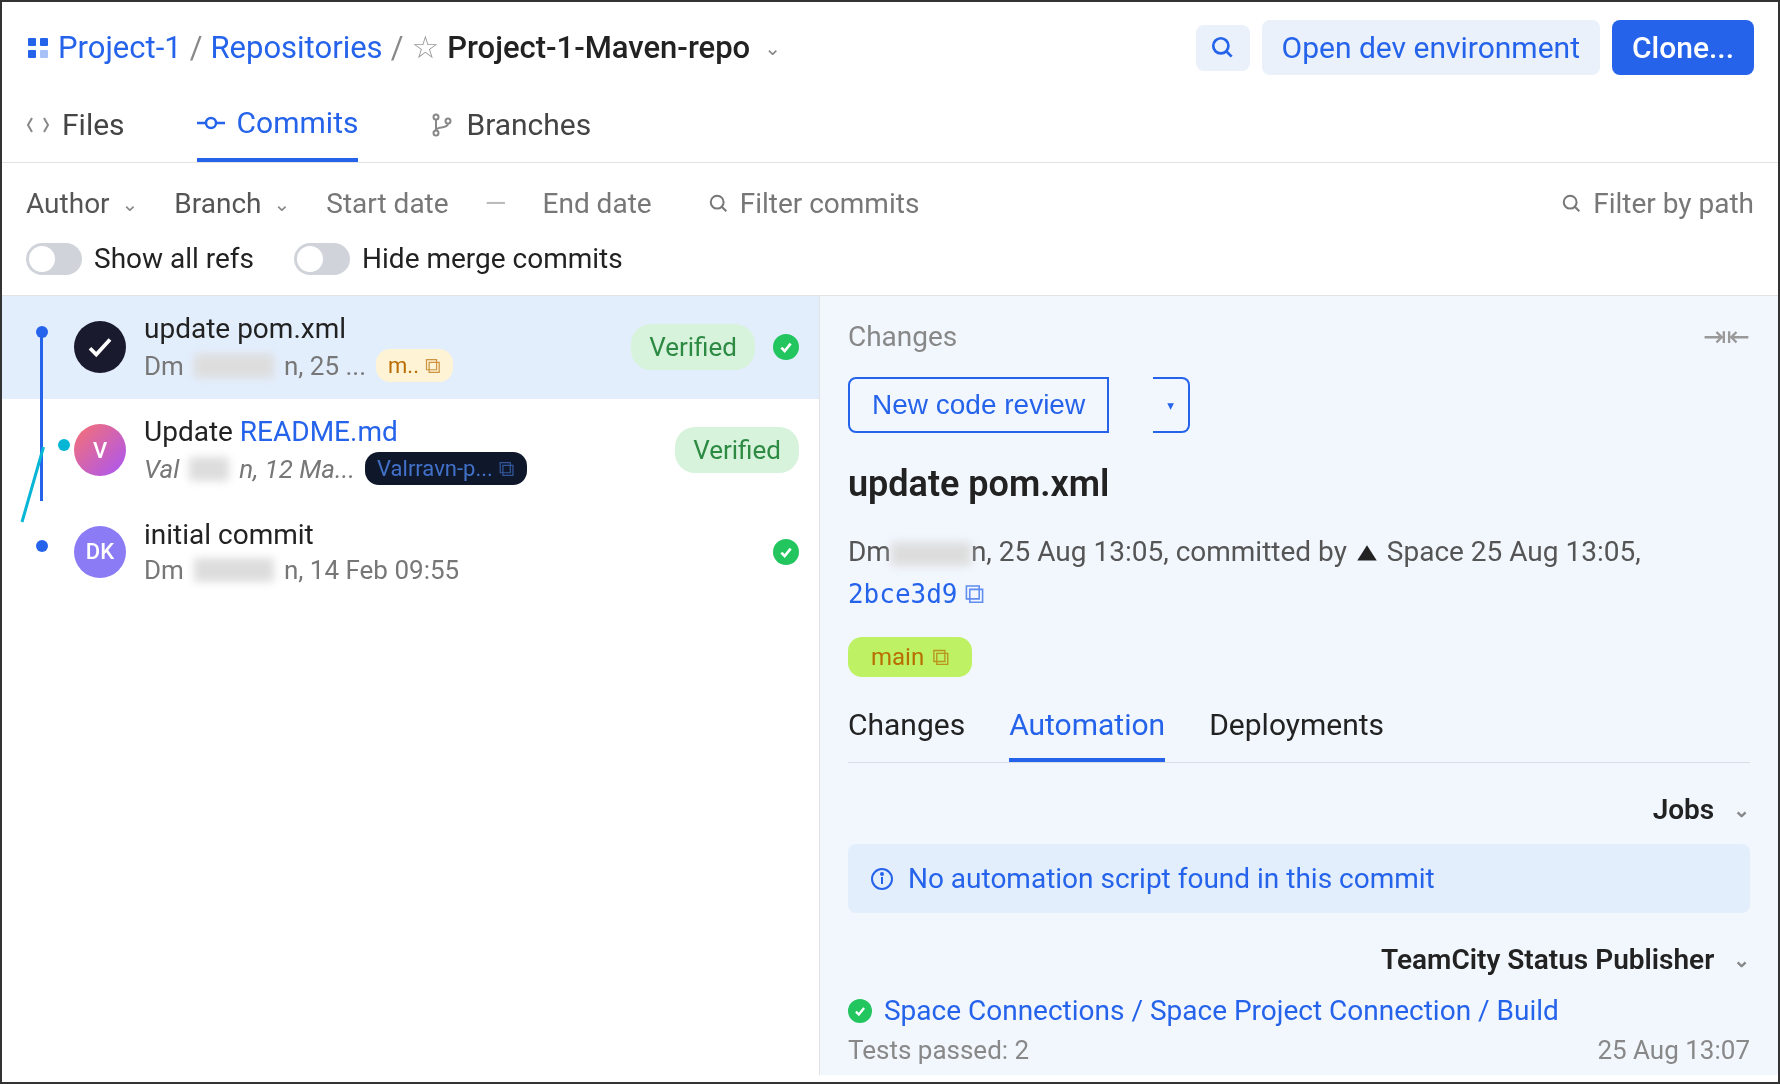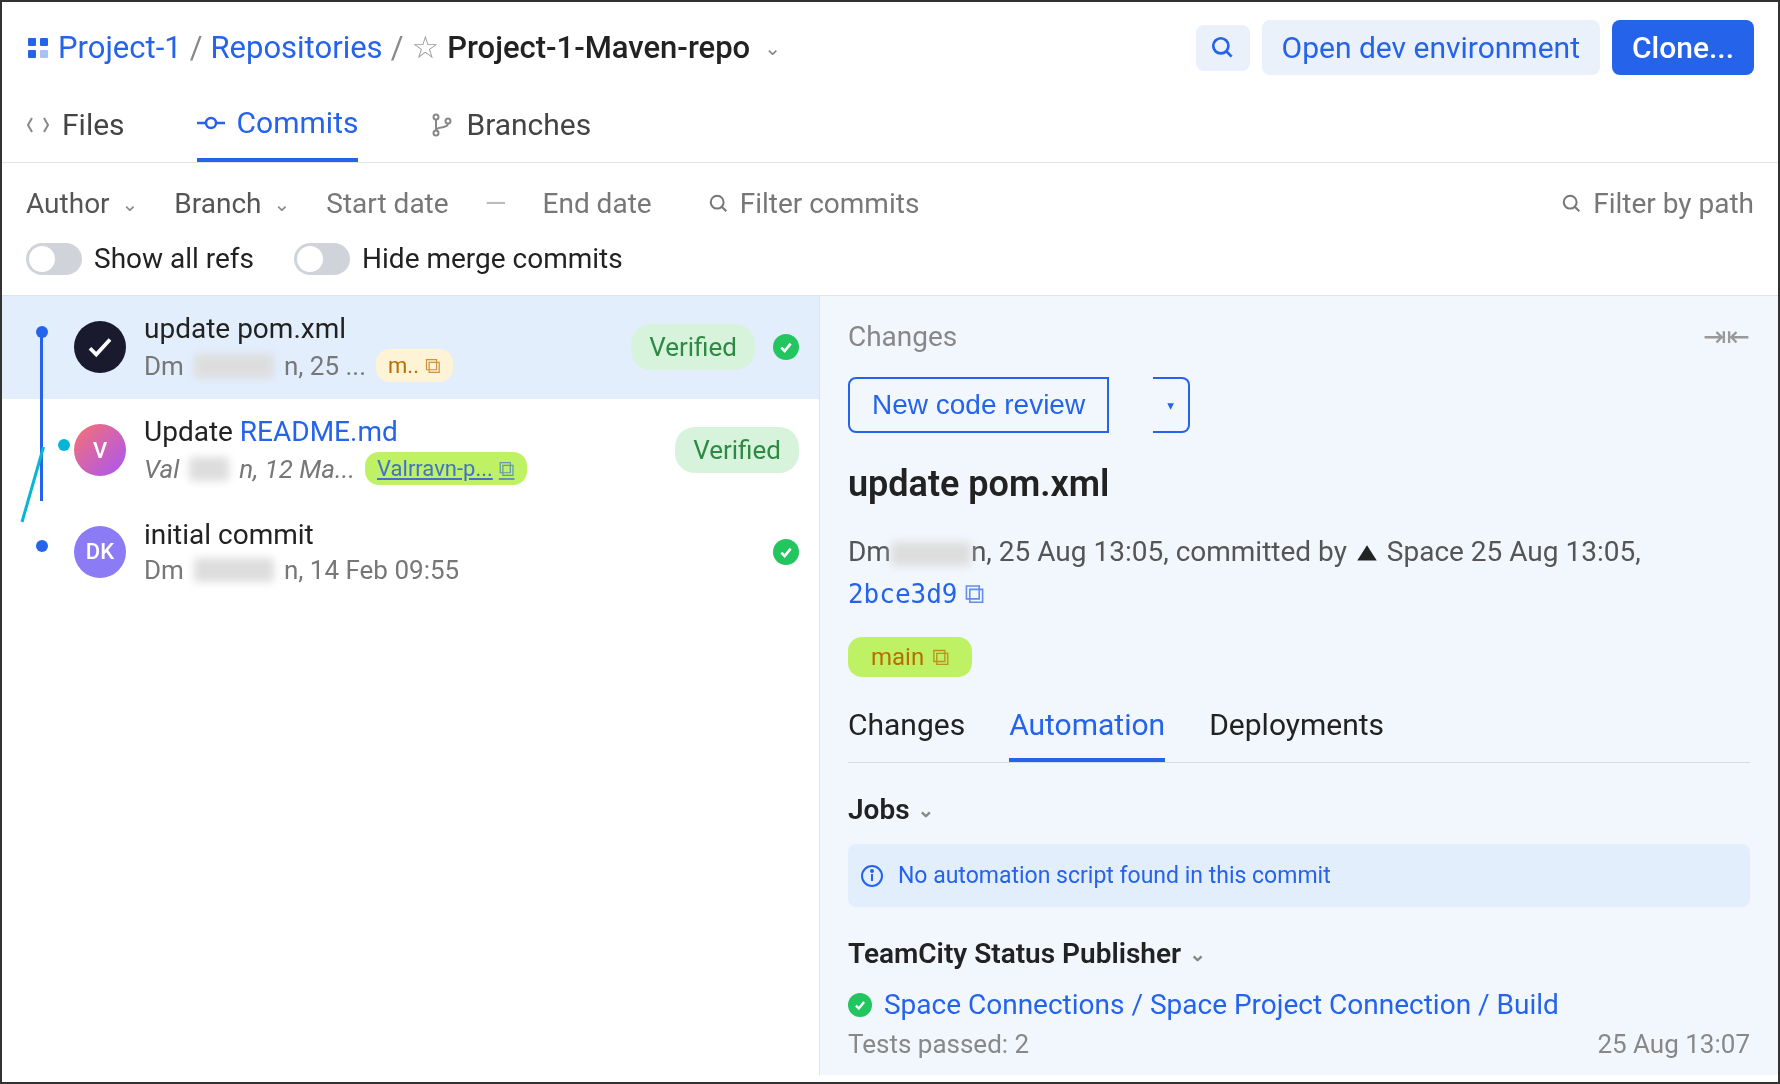--- a/index.html
+++ b/index.html
@@ -72,21 +72,21 @@
 .avatar { width:52px; height:52px; border-radius:50%; display:flex; align-items:center; justify-content:center; color:#fff; font-size:22px; font-weight:500; flex-shrink:0; }
 .av-dark { background:#1a1a2e; }
 .av-grad { background: linear-gradient(135deg,#f87171,#a855f7); }
 .av-purple { background:#8b7cf6; }
 .commit-body { flex:1; min-width:0; }
 .commit-title { font-size:28px; color:#222; white-space:nowrap; overflow:hidden; text-overflow:ellipsis; }
 .commit-title .lnk { color:#2563eb; }
 .commit-meta { color:#777; font-size:26px; display:flex; align-items:center; gap:10px; margin-top:4px;}
 .blurred { filter: blur(4px); background:#ddd; border-radius:3px; display:inline-block; min-width:80px; height:24px; }
 .branch-chip { background:#fff3d6; color:#b86e00; padding:4px 12px; border-radius:14px; font-size:22px; display:inline-flex; align-items:center; gap:6px;}
-.branch-chip.blue { background:#bef264; color:#4171c9;text-decoration:underline; }
+.branch-chip.blue { background:#0f172a; color:#4171c9; }
 .copy-icon { display:inline-flex; opacity:.7; }
 .verified-badge { background:#d8f3dc; color:#2d8a43; padding:8px 18px; border-radius:20px; font-size:26px; }
 .check-circle { width:26px; height:26px; background:#22c55e; border-radius:50%; display:flex; align-items:center; justify-content:center; }
 .check-circle svg { stroke:#fff; }
 
 .details-pane {
   flex:1; background:#f2f7fe; padding:24px 28px;
   border-left:1px solid #e3e3e3; overflow:auto; position:relative;
 }
 .det-top { display:flex; align-items:center; justify-content:space-between; }
@@ -97,22 +97,22 @@
 .det-title { font-size:36px; font-weight:600; margin-top:30px; }
 .det-author { color:#555; font-size:28px; margin-top:26px; line-height:1.5; }
 .space-icon { display:inline-flex; vertical-align:middle; }
 .hash { color:#2563eb; font-family: ui-monospace, monospace; font-size:26px; }
 .main-chip { background:#bef264; color:#b86e00; padding:6px 23px; border-radius:14px; font-size:24px; display:inline-flex; align-items:center; gap:8px; margin-top:22px; width:fit-content;}
 
 .det-tabs { display:flex; gap:44px; margin-top:30px; border-bottom:1px solid #d8dde5; font-size:30px; }
 .det-tab { padding-bottom:16px; cursor:pointer; }
 .det-tab.active { color:#2563eb; border-bottom:4px solid #2563eb; }
 
-.section-hdr { font-size:28px; font-weight:600; margin-top:30px; display:flex; align-items:center; gap:2px; }
-.info-banner { background:#e3eefd; color:#2563eb; padding:18px 12px; border-radius:8px; margin-top:18px; display:flex; align-items:center; gap:14px; font-size:23px;}
+.section-hdr { font-size:28px; font-weight:600; margin-top:30px; display:flex; align-items:center; gap:13px;justify-content:flex-end; }
+.info-banner { background:#e3eefd; color:#2563eb; padding:18px 22px; border-radius:8px; margin-top:18px; display:flex; align-items:center; gap:14px; font-size:28px;}
 .info-icon { display:inline-flex; }
 .build-link { color:#2563eb; font-size:28px; margin-top:18px; display:flex; align-items:center; gap:12px; }
 .build-link .check-circle { width:24px; height:24px; }
 .tests-row { display:flex; justify-content:space-between; color:#888; font-size:26px; margin-top:8px; }
 
 .arrow-annot { position:absolute; left:-90px; top:642px; }
 .arrow-annot svg { width:90px; height:40px; }
 </style>
 </head>
 <body>

